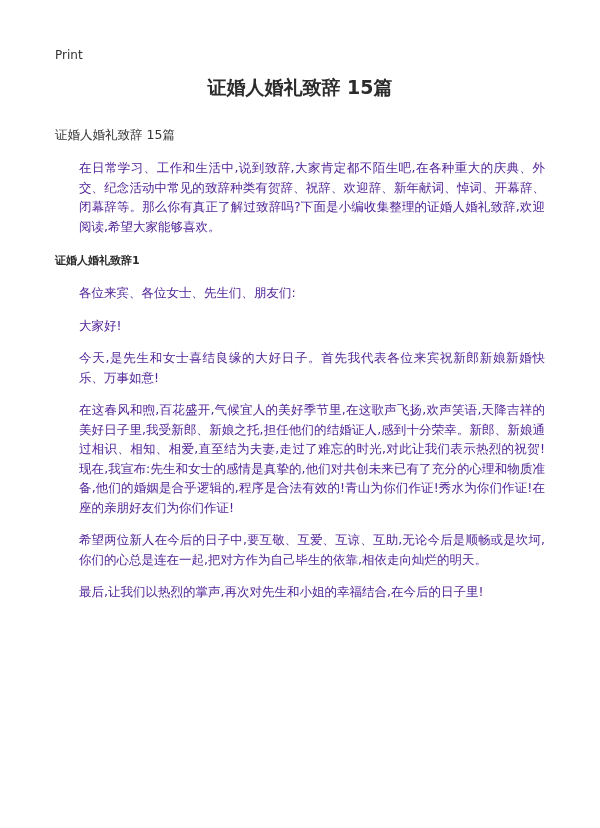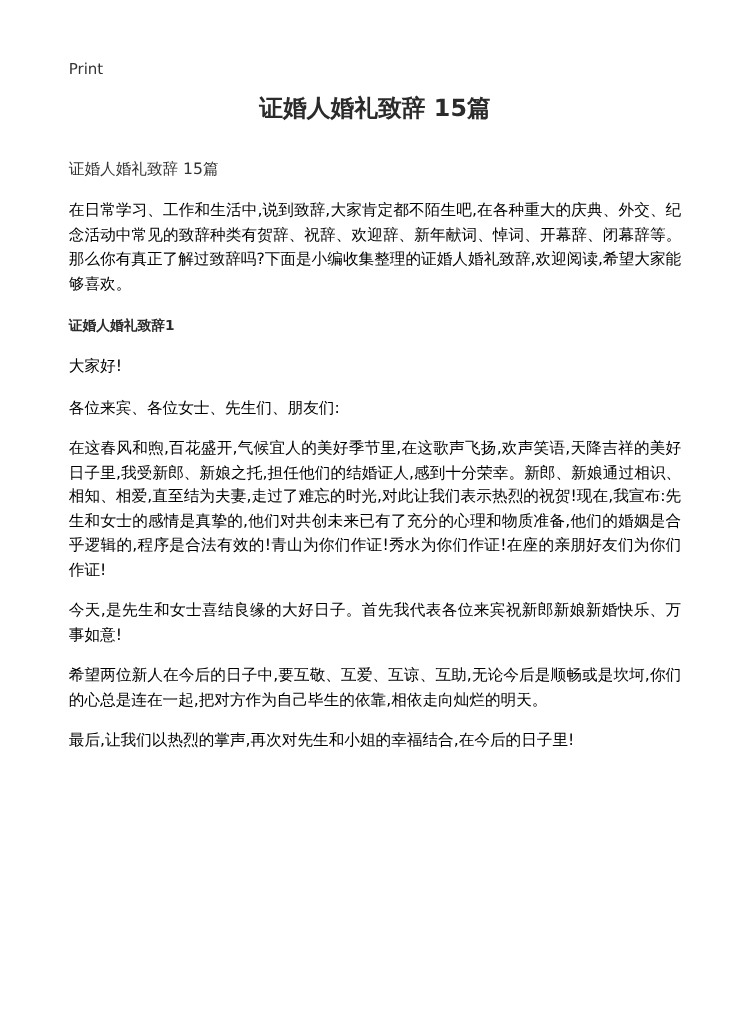--- a/index.html
+++ b/index.html
@@ -32,22 +32,23 @@
     font-size: 12.5px;
     color: #333333;
     margin-bottom: 14px;
     line-height: 1.5;
   }
   .para {
     font-size: 12.5px;
     line-height: 1.56;
     text-align: justify;
     margin-bottom: 13px;
-    color: #000000;
+    color: #4c1d95;
     word-break: break-all;
+    margin-left: 24px;
   }
   .section-heading {
     font-size: 11px;
     font-weight: bold;
     color: #2b2b2b;
     margin: 17px 0 15px 0;
   }
 </style>
 </head>
 <body>
@@ -57,27 +58,27 @@
   <div class="print-link">Print</div>
 
   <h1 class="doc-title">证婚人婚礼致辞 15篇</h1>
 
   <p class="doc-subtitle">证婚人婚礼致辞 15篇</p>
 
   <p class="para">在日常学习、工作和生活中,说到致辞,大家肯定都不陌生吧,在各种重大的庆典、外交、纪念活动中常见的致辞种类有贺辞、祝辞、欢迎辞、新年献词、悼词、开幕辞、闭幕辞等。那么你有真正了解过致辞吗?下面是小编收集整理的证婚人婚礼致辞,欢迎阅读,希望大家能够喜欢。</p>
 
   <h2 class="section-heading">证婚人婚礼致辞1</h2>
 
+  <p class="para">各位来宾、各位女士、先生们、朋友们:</p>
+
   <p class="para">大家好!</p>
 
-  <p class="para">各位来宾、各位女士、先生们、朋友们:</p>
+  <p class="para">今天,是先生和女士喜结良缘的大好日子。首先我代表各位来宾祝新郎新娘新婚快乐、万事如意!</p>
 
   <p class="para">在这春风和煦,百花盛开,气候宜人的美好季节里,在这歌声飞扬,欢声笑语,天降吉祥的美好日子里,我受新郎、新娘之托,担任他们的结婚证人,感到十分荣幸。新郎、新娘通过相识、相知、相爱,直至结为夫妻,走过了难忘的时光,对此让我们表示热烈的祝贺!现在,我宣布:先生和女士的感情是真挚的,他们对共创未来已有了充分的心理和物质准备,他们的婚姻是合乎逻辑的,程序是合法有效的!青山为你们作证!秀水为你们作证!在座的亲朋好友们为你们作证!</p>
-
-  <p class="para">今天,是先生和女士喜结良缘的大好日子。首先我代表各位来宾祝新郎新娘新婚快乐、万事如意!</p>
 
   <p class="para">希望两位新人在今后的日子中,要互敬、互爱、互谅、互助,无论今后是顺畅或是坎坷,你们的心总是连在一起,把对方作为自己毕生的依靠,相依走向灿烂的明天。</p>
 
 
 
 
   <p class="para">最后,让我们以热烈的掌声,再次对先生和小姐的幸福结合,在今后的日子里!</p>
 
 </div>
 

